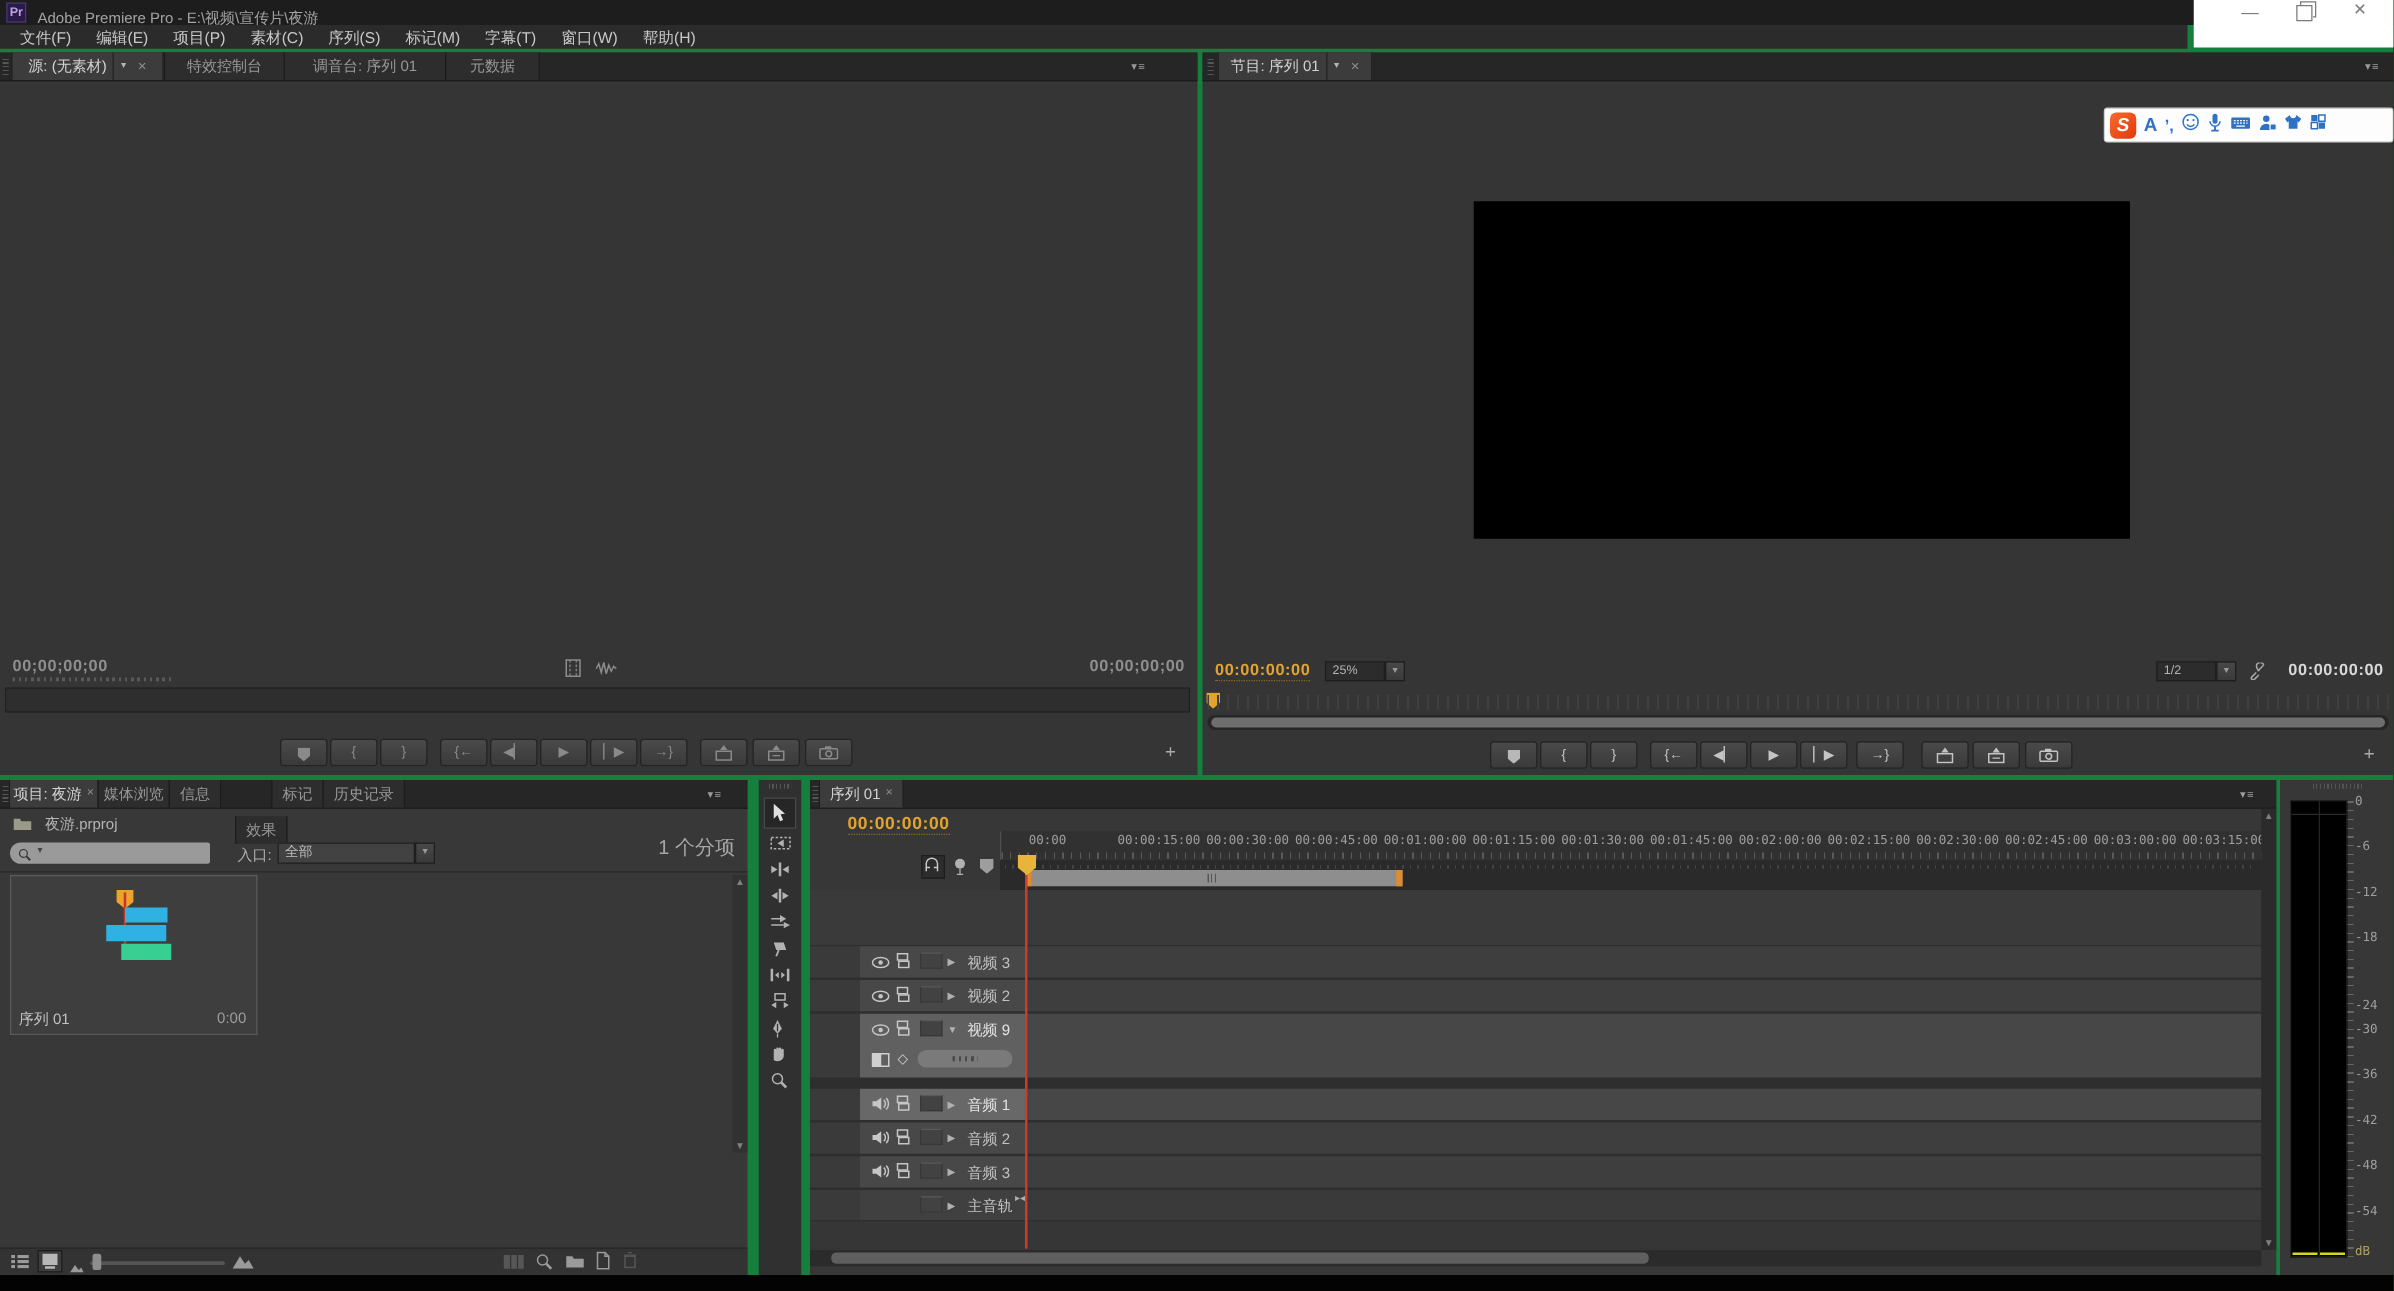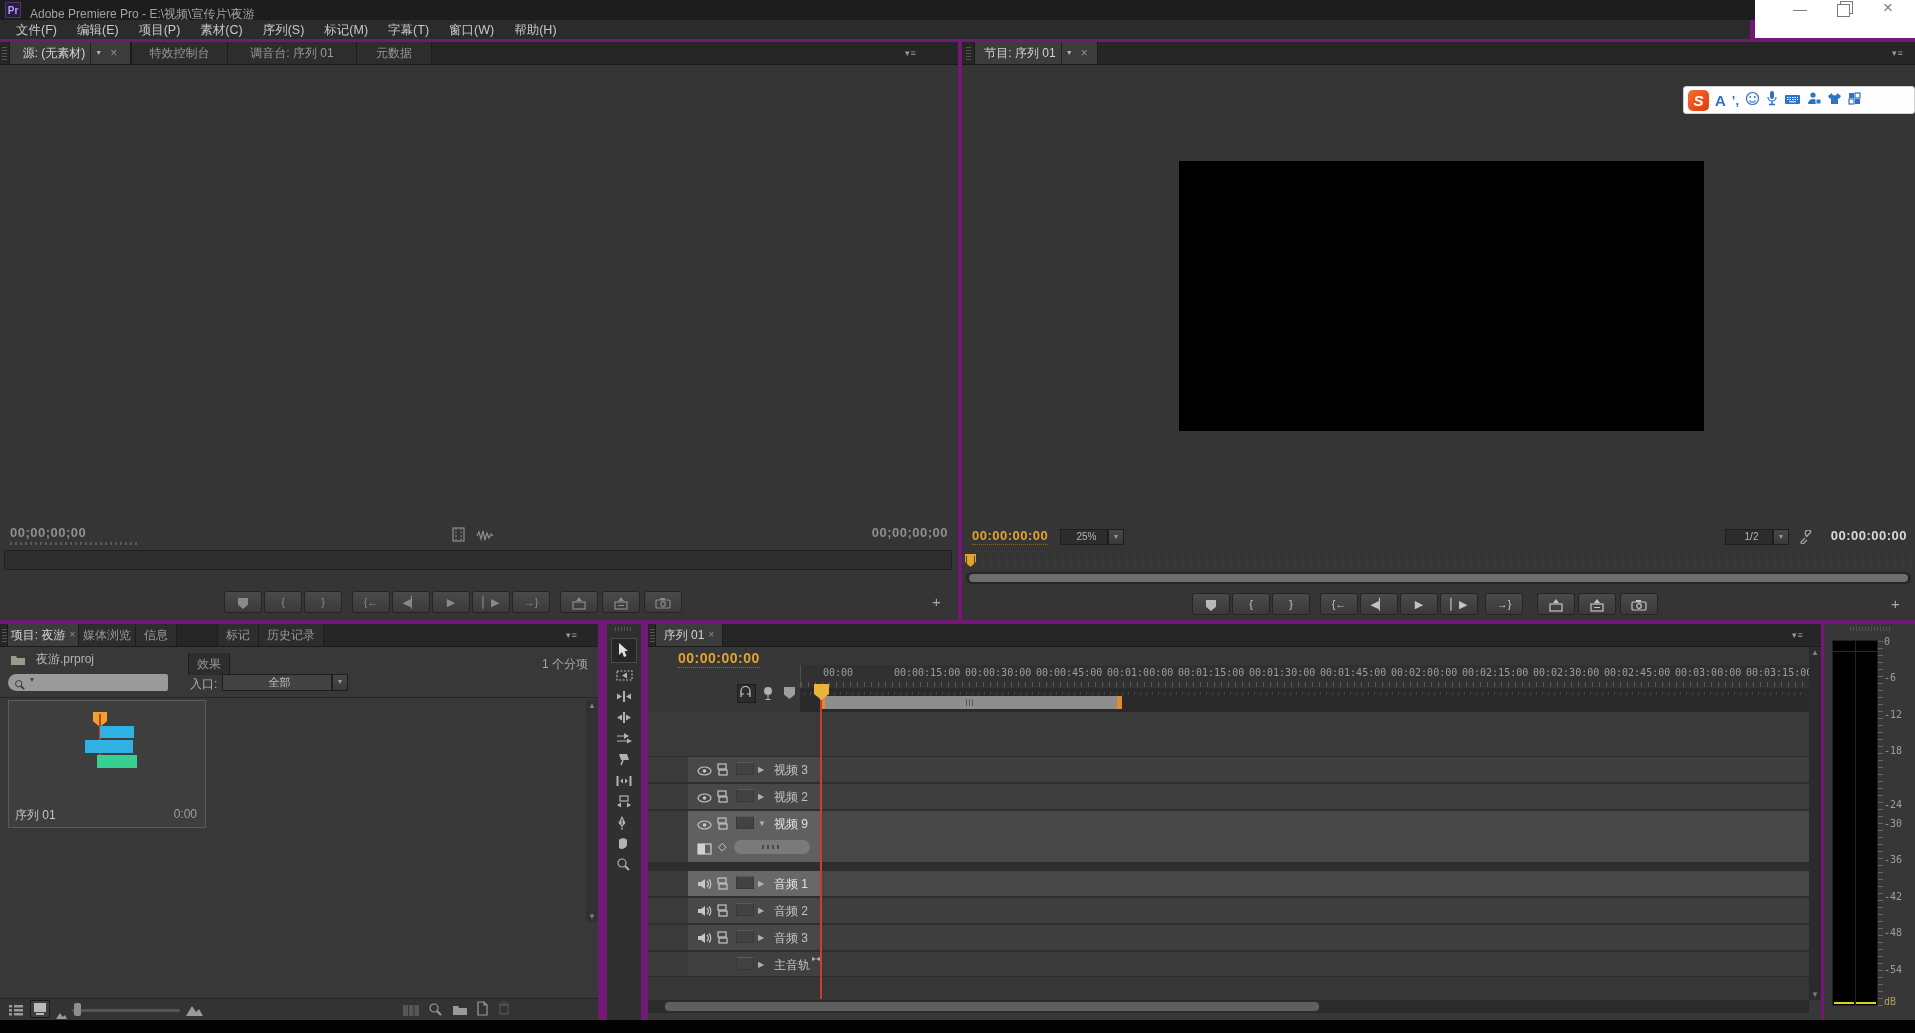--- a/index.html
+++ b/index.html
@@ -1,16 +1,16 @@
 <!DOCTYPE html>
 <html><head>
 <meta charset="utf-8">
 <style>
   html,body{margin:0;padding:0;background:#000;}
-  #app{position:relative;width:1915px;height:1033px;background:#701a75;overflow:hidden;
+  #app{position:relative;width:1915px;height:1033px;background:#15803d;overflow:hidden;
        font-family:"Liberation Sans",sans-serif;-webkit-font-smoothing:antialiased;}
   .abs{position:absolute;}
   
   #titlebar{left:0;top:0;width:1915px;height:20px;background:#1d1d1d;}
   #prlogo{left:5px;top:2px;width:16px;height:16px;background:#2b1a47;color:#b9a0e8;font-size:10px;font-weight:bold;
           text-align:center;line-height:16px;border:1px solid #4a3a6a;box-sizing:border-box;}
   #title-text{left:30px;top:6px;font-size:12px;color:#a3a3a3;white-space:nowrap;}
   #caption{left:1755px;top:0;width:160px;height:38px;background:#ffffff;}
   .capbtn{position:absolute;color:#7a7a7a;font-size:14px;line-height:14px;cursor:default;}
   #menubar{left:0;top:20px;width:1750px;height:19px;background:#2b2b2b;white-space:nowrap;padding-left:6px;box-sizing:border-box;}
@@ -31,21 +31,21 @@
   .tc.orange{color:#e2a42f;border-bottom:1px dotted #8a6a22;padding-bottom:1px;}
   .tc.white{color:#d9d9d9;}
   
   .tbtn{position:absolute;width:38px;height:22px;background:linear-gradient(#4a4a4a,#3a3a3a);border:1px solid #242424;
         border-radius:3px;box-sizing:border-box;text-align:center;color:#c4c4c4;font-size:11px;line-height:20px;}
   .tbtn.dim{color:#8a8a8a;}
   .tbtn svg{vertical-align:middle;}
   .shield{clip-path:polygon(0 0,100% 0,100% 62%,50% 100%,0 62%);}
   
   .ddbox{position:absolute;height:16px;background:#2c2c2c;border:1px solid #1e1e1e;box-sizing:border-box;
-         color:#b4b4b4;font-size:10px;line-height:14px;padding-left:5px;text-align:center;}
+         color:#b4b4b4;font-size:10px;line-height:14px;padding-left:5px;}
   .ddbtn{position:absolute;width:16px;height:16px;background:linear-gradient(#484848,#3a3a3a);border:1px solid #1e1e1e;
          box-sizing:border-box;color:#9a9a9a;font-size:7px;text-align:center;line-height:14px;}
   
   .ruler-label{position:absolute;top:2px;font-family:"DejaVu Sans Mono",monospace;font-size:10px;color:#9e9e9e;white-space:nowrap;}
   .trow{position:absolute;left:0;width:1161px;}
   .t-strip{position:absolute;left:0;top:0;width:40px;height:100%;background:#3a3a3a;}
   .t-head{position:absolute;left:40px;top:0;width:132px;height:100%;background:#484848;}
   .t-lane{position:absolute;left:174px;top:0;width:987px;height:100%;background:#3e3e3e;}
   .hl .t-head{background:#606060;}
   .hl .t-lane{background:#474747;}
@@ -227,21 +227,21 @@
       <div class="tab" style="left:135px;width:40px;">信息</div>
       <div class="tab" style="left:188px;width:40px;margin-top:29px;">效果</div>
       <div class="tab" style="left:217px;width:40px;">标记</div>
       <div class="tab" style="left:258px;width:64px;">历史记录</div>
       <div class="pmenu" style="left:566px;">▾≡</div>
     </div>
     <div class="abs" style="left:10px;top:28px;color:#9a9a8a;"><svg width="16" height="12" viewBox="0 0 16 12">
           <path d="M1 3 L1 11 L15 11 L15 4 L7 4 L6 2 L1 2 Z" fill="currentColor"></path>
         </svg></div>
     <div class="abs" style="left:36px;top:27px;font-size:12px;color:#b4b4b4;">夜游.prproj</div>
-    <div class="abs" style="right:10px;top:32px;font-size:12px;color:#a6a6a6;">1 个分项</div>
+    <div class="abs" style="right:10px;top:44px;font-size:16px;color:#a6a6a6;">1 个分项</div>
     <div class="abs" style="left:8px;top:50px;width:160px;height:17px;background:#9a9a9a;border-radius:9px 2px 2px 9px;">
       <span style="position:absolute;left:6px;top:2px;color:#333;"><svg width="11" height="11" viewBox="0 0 14 14">
             <circle cx="6" cy="6" r="4" fill="none" stroke="currentColor" stroke-width="1.2"></circle>
             <line x1="9" y1="9" x2="13" y2="13" stroke="currentColor" stroke-width="2"></line>
           </svg></span>
       <span style="position:absolute;left:22px;top:1px;color:#444;font-size:8px;">▾</span>
     </div>
     <div class="abs" style="left:190px;top:52px;font-size:12px;color:#b0b0b0;">入口:</div>
     <div class="ddbox" style="left:222px;top:50px;width:110px;height:17px;background:#424242;font-size:11px;color:#bdbdbd;">全部</div>
     <div class="ddbtn" style="left:332px;top:50px;height:17px;">▼</div>

